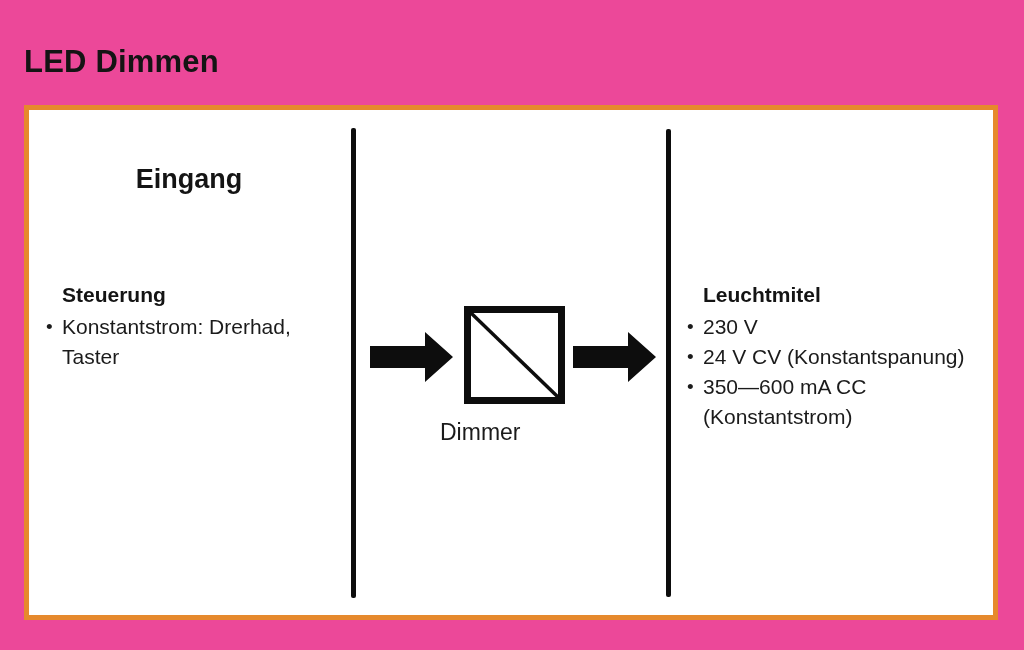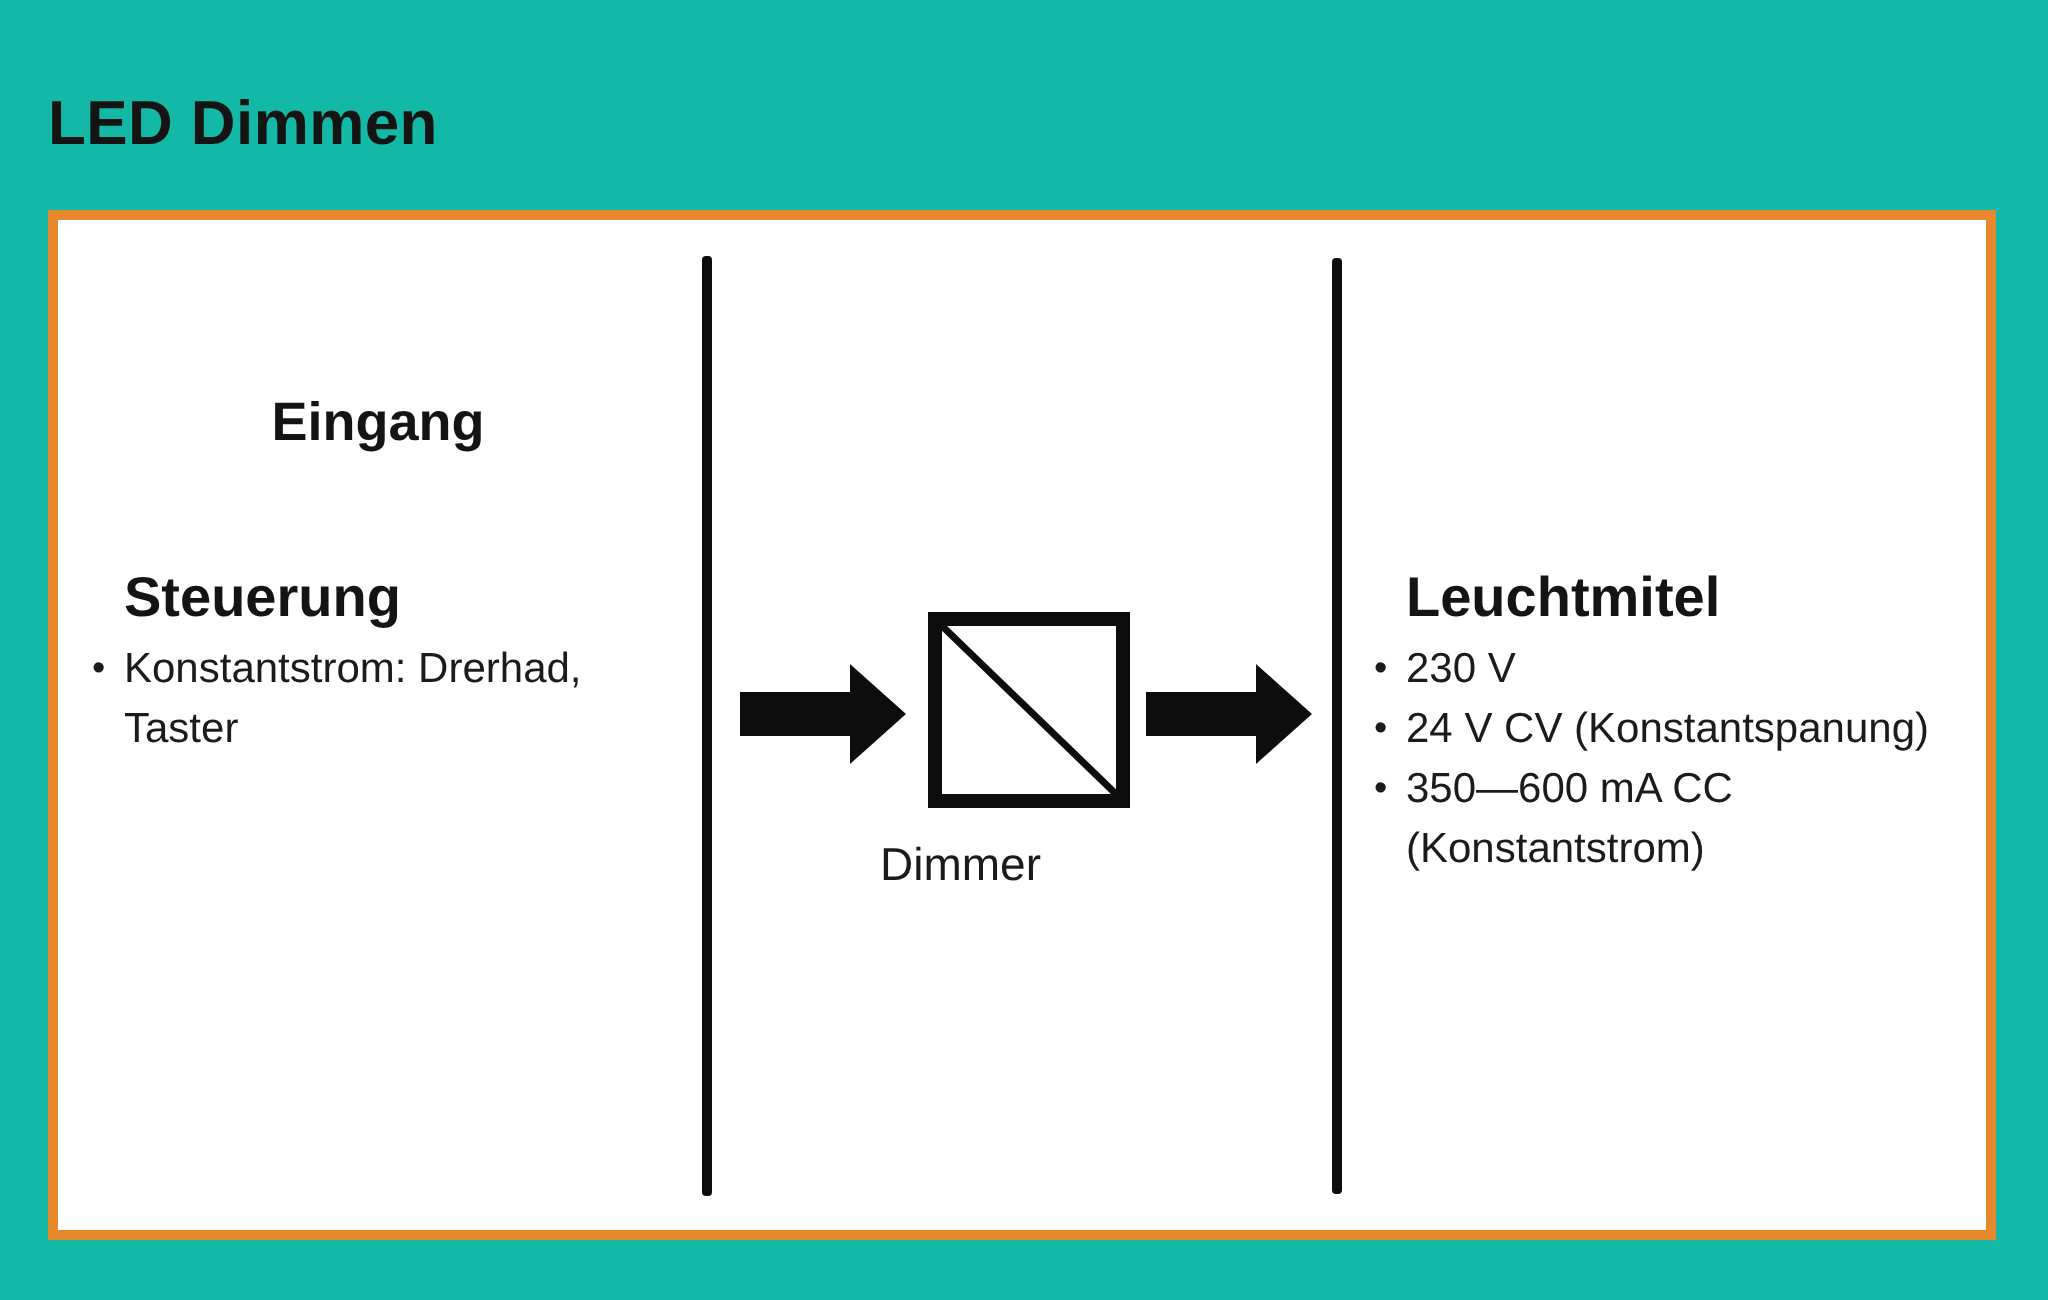--- a/index.html
+++ b/index.html
@@ -6,21 +6,21 @@
     margin: 0;
     padding: 0;
     background: #ffffff;
     font-family: "Liberation Sans", sans-serif;
     color: #161616;
   }
   .stage {
     position: relative;
     width: 1024px;
     height: 650px;
-    background: #14b8a6;
+    background: #ec4899;
     overflow: hidden;
   }
   .page-title {
     position: absolute;
     left: 24px;
     top: 44px;
     font-size: 31px;
     font-weight: 700;
     letter-spacing: 0.2px;
     color: #141414;
@@ -44,29 +44,29 @@
   .divider.right { left: 666px; top: 129px; height: 468px; }
 
   .col-heading {
     position: absolute;
     top: 164px;
     font-size: 27px;
     font-weight: 700;
     text-align: center;
     color: #141414;
   }
-  .col-heading.in  { left: 29px;  width: 320px; margin-top: 32px; }
+  .col-heading.in  { left: 29px;  width: 320px; }
   .col-heading.out { left: 673px; width: 320px; }
 
   .content-block { position: absolute; }
   .content-block.in  { left: 62px;  top: 283px; width: 278px; }
   .content-block.out { left: 703px; top: 283px; width: 292px; }
 
   .sub-heading {
-    font-size: 28px;
+    font-size: 21px;
     font-weight: 700;
     margin: 0 0 5px 0;
     color: #141414;
   }
   ul.blist {
     list-style: none;
     margin: 0;
     padding: 0;
     font-size: 21px;
     line-height: 30px;

